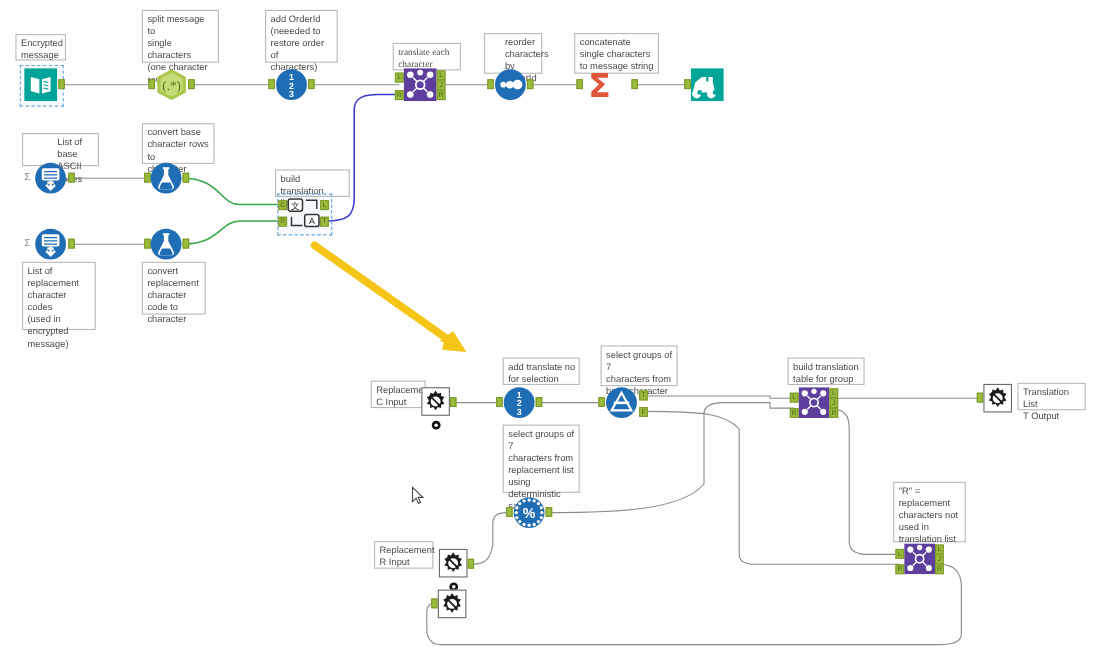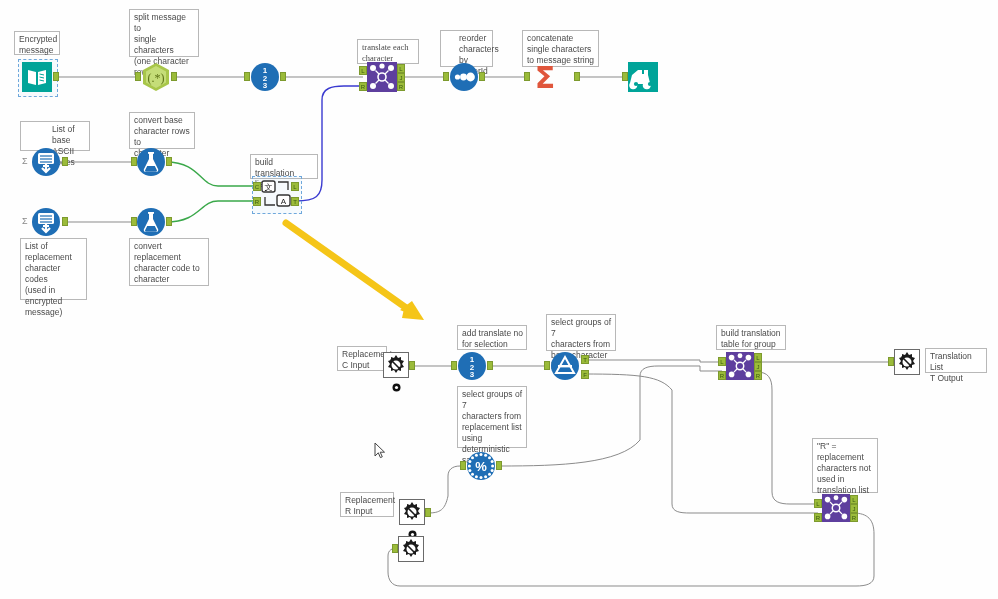--- a/index.html
+++ b/index.html
@@ -65,20 +65,24 @@
   </svg>
 
   <div class="ann" style="left:14px;top:31px;width:46px;height:24px;white-space:pre-line;">Encrypted
 message</div>
 
   <div class="ann" style="left:129px;top:9px;width:70px;height:48px;white-space:pre-line;">split message to
 single characters
 (one character
 rows)</div>
 
+  <div class="ann" style="left:241px;top:9px;width:66px;height:48px;white-space:pre-line;">add OrderId
+(neeeded to
+restore order of
+characters)</div>
 
   <div class="ann" style="left:357px;top:39px;width:62px;height:25px;white-space:pre-line;font-family:Liberation Serif, serif;">translate each
 character</div>
 
   <div class="ann" style="left:440px;top:30px;width:53px;height:37px;white-space:pre-line;padding-left:18px;">reorder
 characters by
 OrderId</div>
 
   <div class="ann" style="left:522px;top:30px;width:77px;height:37px;white-space:pre-line;">concatenate
 single characters
@@ -91,21 +95,21 @@
 character rows to
 character</div>
 
   <div class="ann" style="left:20px;top:238px;width:67px;height:62px;white-space:pre-line;">List of
 replacement
 character codes
 (used in
 encrypted
 message)</div>
 
-  <div class="ann" style="left:129px;top:238px;width:80px;height:48px;white-space:pre-line;">convert
+  <div class="ann" style="left:129px;top:238px;width:58px;height:48px;white-space:pre-line;">convert
 replacement
 character code to
 character</div>
 
   <div class="ann" style="left:250px;top:154px;width:68px;height:25px;white-space:pre-line;">build translation
 list</div>
 
   <div class="selbox" style="left:18px;top:59px;width:38px;height:36px;"></div>
   <div class="tool" style="left:22px;top:62px;">
     <svg width="30" height="30" viewBox="0 0 30 30">

